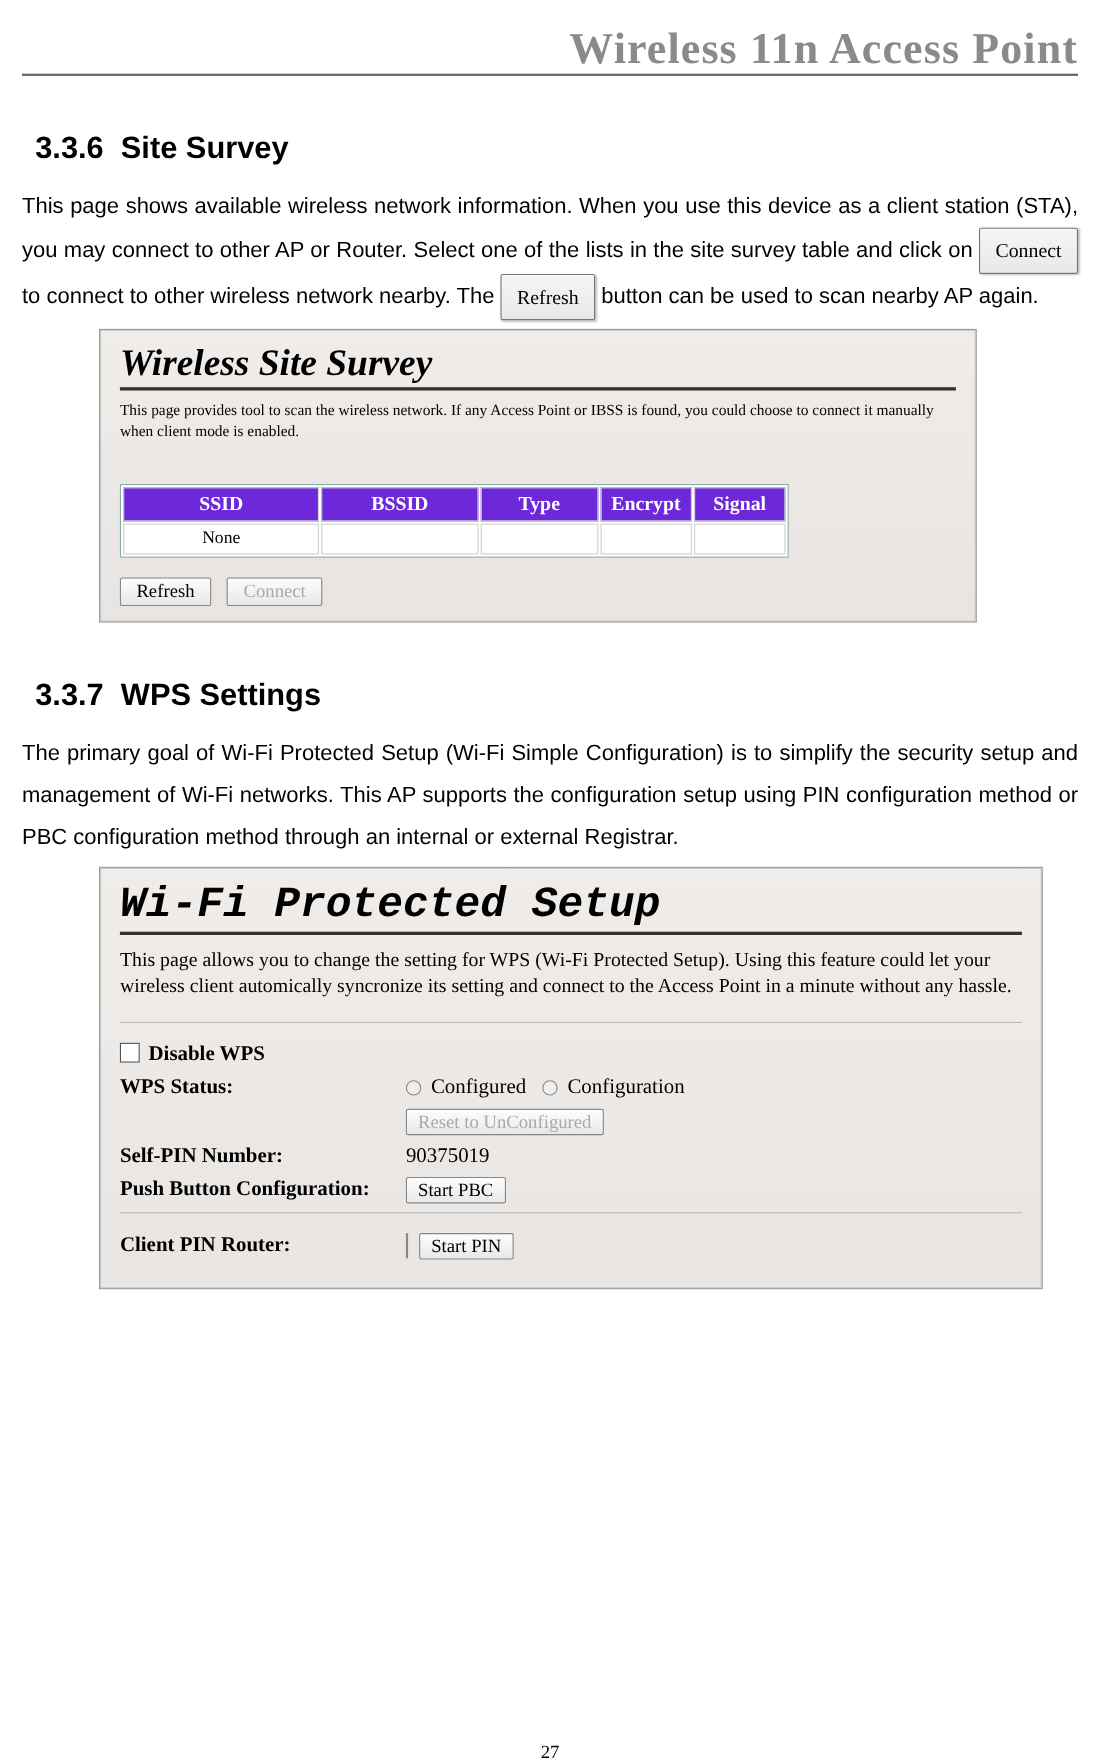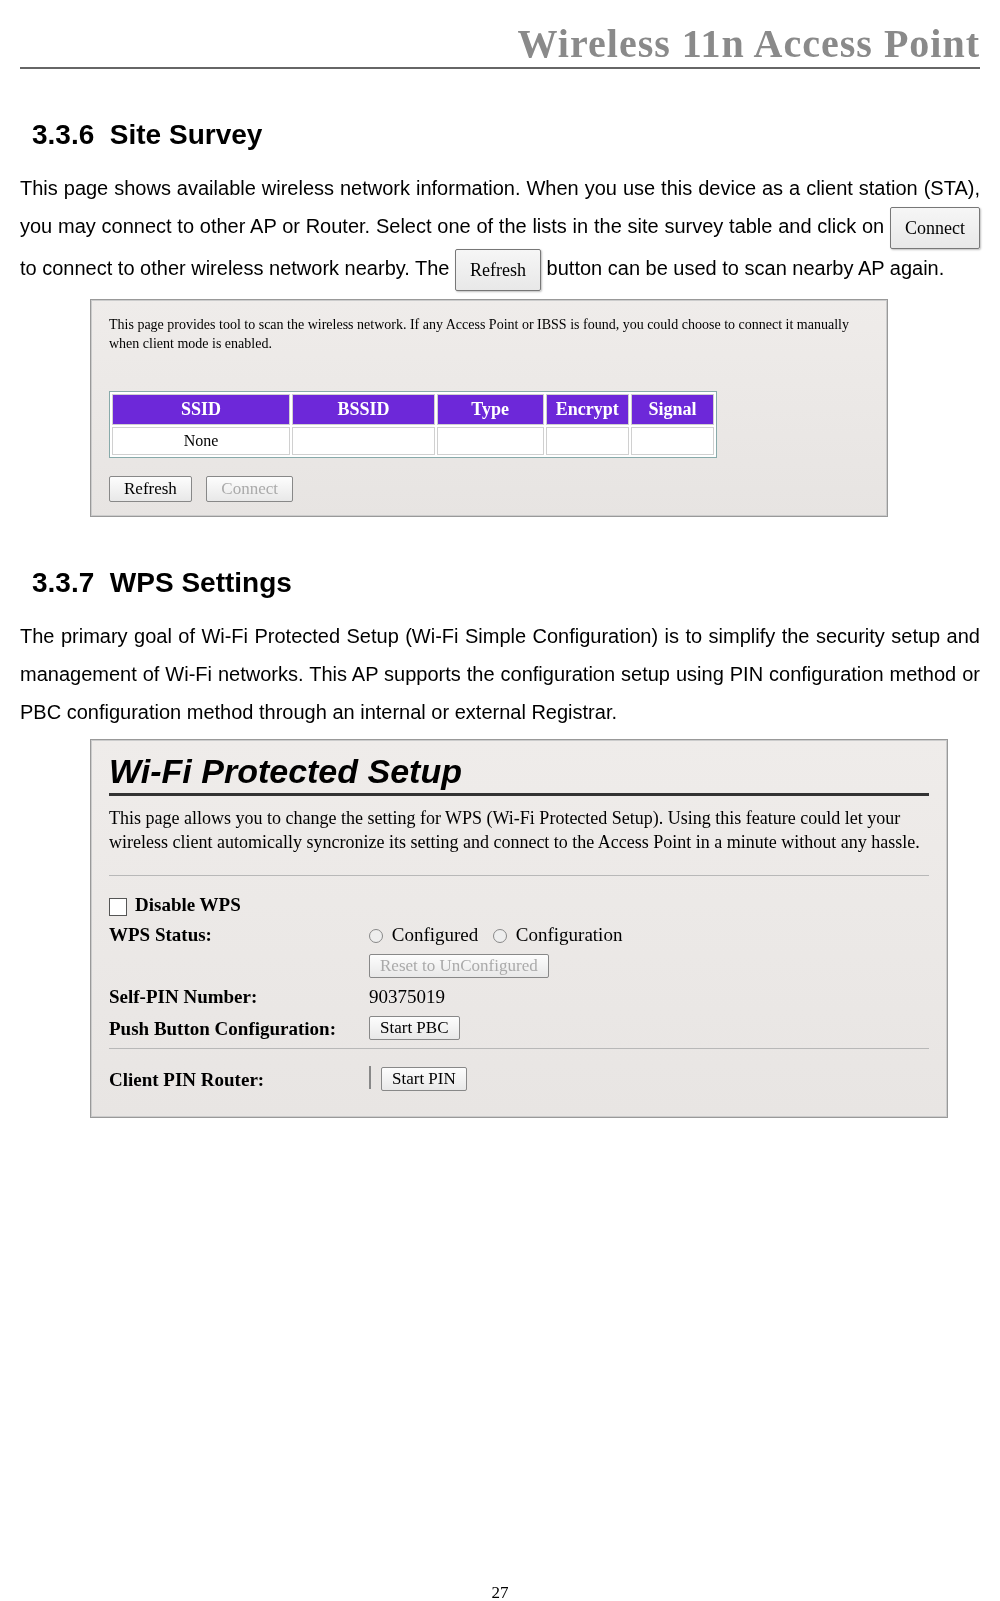--- a/index.html
+++ b/index.html
@@ -11,24 +11,24 @@
 .btn-inline{display:inline-block;vertical-align:middle;border:1px solid #777;background:linear-gradient(#f6f6f6,#e8e8e8);padding:3px 14px;font-family:"Times New Roman",serif;font-size:18px;box-shadow:1px 1px 2px rgba(0,0,0,.25);border-radius:2px}
 .shot{margin:8px 0 30px 70px;border:1px solid #999;background:linear-gradient(#efecea,#e7e4e2);padding:12px 18px 14px 18px;box-shadow:0 0 0 1px #ccc inset}
 .shot .title{font-family:"Times New Roman",serif;font-style:italic;font-weight:bold;font-size:34px;border-bottom:3px solid #333;margin:0 0 10px 0;padding-bottom:2px}
 .shot .desc{font-family:"Times New Roman",serif;font-size:14px;margin:4px 0 37px 0;line-height:1.35}
 .survey-table{border:1px solid #8aa;background:#fff;width:80%}
 .survey-table th{background:#6d28d9;color:#fff;font-weight:bold;font-family:"Times New Roman",serif;font-size:18px;padding:4px 8px;border:1px solid #d0d0d0}
 .survey-table td{font-family:"Times New Roman",serif;text-align:center;padding:4px 8px;border:1px solid #d0d0d0}
 .btn-gray{display:inline-block;border:1px solid #888;background:linear-gradient(#fdfdfd,#e8e8e8);padding:2px 14px;font-family:"Times New Roman",serif;font-size:17px;border-radius:2px;margin-right:10px;margin-top:18px}
 .btn-gray.disabled{color:#aaa}
 .shot2{margin:8px 0 30px 70px;border:1px solid #999;background:linear-gradient(#efecea,#e8e5e3);padding:12px 18px 18px 18px;width:820px;box-shadow:0 0 0 1px #ccc inset}
-.shot2 .title{font-family:Liberation Sans, sans-serif;font-style:italic;font-weight:bold;font-size:34px;border-bottom:3px solid #333;margin:0 0 10px 0;padding-bottom:2px}
+.shot2 .title{font-family:Liberation Mono, monospace;font-style:italic;font-weight:bold;font-size:39px;border-bottom:3px solid #333;margin:0 0 10px 0;padding-bottom:2px}
 .shot2 .desc{font-family:"Times New Roman",serif;font-size:18px;margin:4px 0 20px 0;line-height:1.35}
 .hr{border:none;border-top:1px solid #b8b8b8;margin:8px 0 18px 0}
-.row{display:flex;align-items:flex-end;font-family:"Times New Roman",serif;font-size:19px;margin:8px 0}
+.row{display:flex;align-items:flex-start;font-family:"Times New Roman",serif;font-size:19px;margin:8px 0}
 .row .lab{width:260px;font-weight:bold}
 .row .val{flex:1}
 .cb{display:inline-block;width:16px;height:16px;border:1px solid #555;background:#fff;vertical-align:middle;margin-right:8px}
 .radio{display:inline-block;width:12px;height:12px;border:1px solid #888;border-radius:50%;background:#eee;vertical-align:middle;margin:0 4px 0 10px}
 .radio.first{margin-left:0}
 .txt-input{border:1px solid #888;background:#fff;height:22px;width:140px}
 .footer-num{position:absolute;bottom:18px;left:0;right:0;text-align:center;font-size:17px;font-family:"Times New Roman",serif}
 .btn-sm{display:inline-block;border:1px solid #888;background:linear-gradient(#fdfdfd,#e8e8e8);padding:1px 10px;font-family:"Times New Roman",serif;font-size:17px;border-radius:2px;margin-left:10px}
 .btn-sm.disabled{color:#aaa}
 </style>
@@ -46,20 +46,21 @@
 
   <p class="body-text">
     <span>This page shows available wireless network information. When you use this device as a client station (STA), you may connect to other AP or Router. Select one of the lists in the site survey table and click on </span>
     <span class="btn-inline">Connect</span>
     <span> to connect to other wireless network nearby. The </span>
     <span class="btn-inline">Refresh</span>
     <span> button can be used to scan nearby AP again.</span>
   </p>
 
   <div class="shot" style="width:760px">
+    <div class="title">Wireless Site Survey</div>
     <div class="desc">This page provides tool to scan the wireless network. If any Access Point or IBSS is found, you could choose to connect it manually when client mode is enabled.</div>
     <table class="survey-table">
       <tbody>
           <tr>
         <th style="width:30%">SSID</th>
         <th style="width:24%">BSSID</th>
         <th style="width:18%">Type</th>
         <th style="width:14%">Encrypt</th>
         <th style="width:14%">Signal</th>
       </tr>

